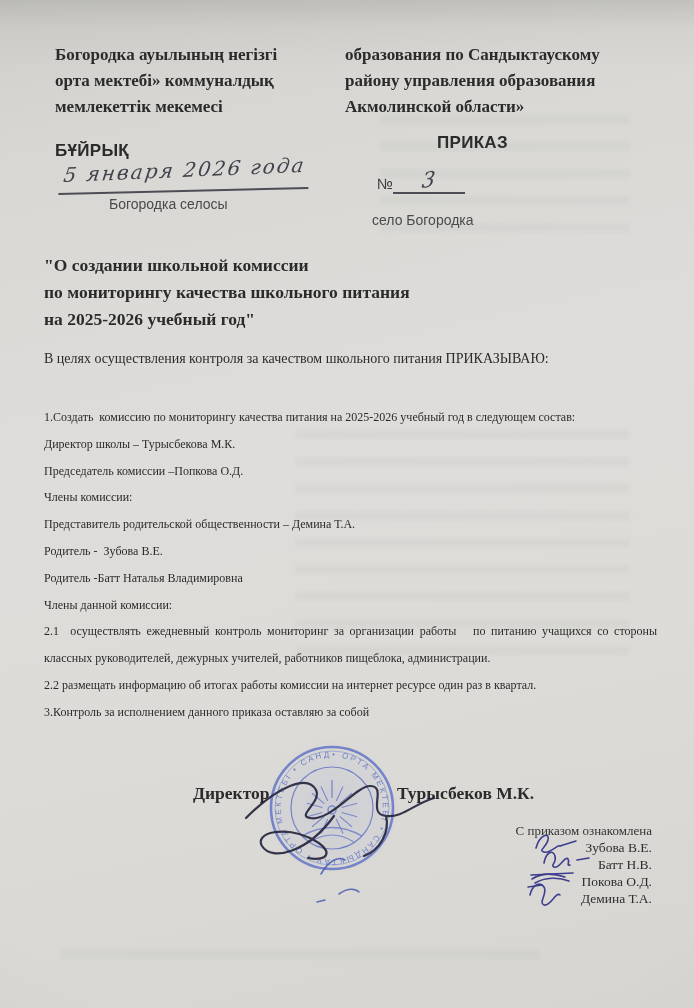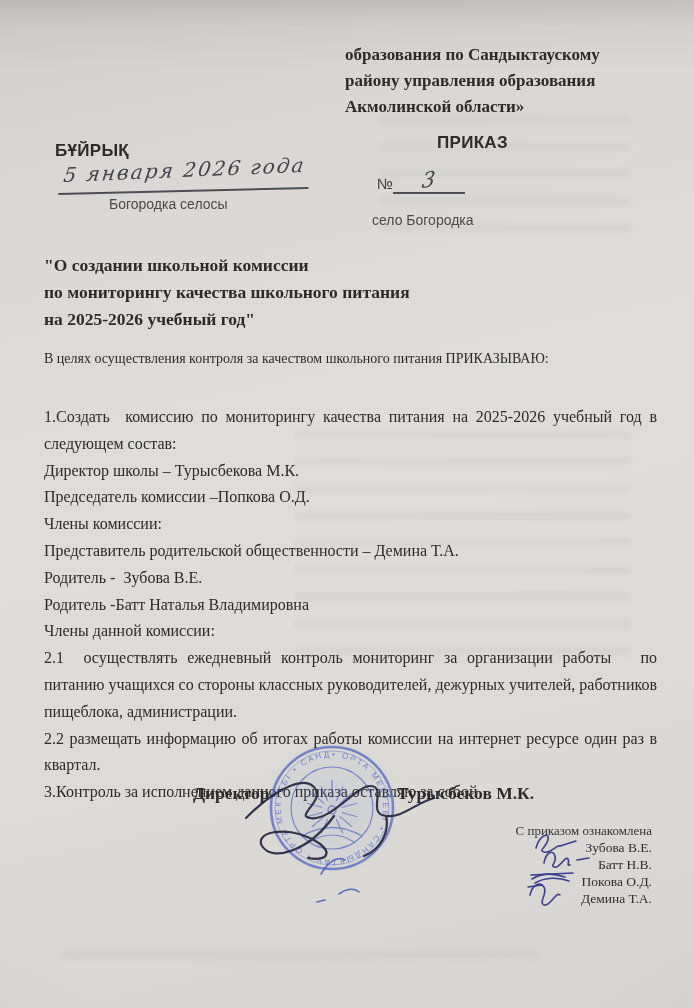--- a/index.html
+++ b/index.html
@@ -17,38 +17,43 @@
   .place{font-family:"Liberation Sans","DejaVu Sans",sans-serif;font-size:14px;color:#4a4a4a;}
   .hand{font-family:"DejaVu Serif",serif;font-style:italic;color:#41414b;}
   .date-line{left:58px;top:158px;width:250px;height:32px;border-bottom:2px solid #4d4d55;transform:rotate(-1.4deg);}
   .date-line span{display:inline-block;font-size:20px;letter-spacing:2px;transform:skewX(-10deg) rotate(-1deg);padding-left:6px;}
   .num-group{left:377px;top:168px;display:flex;align-items:flex-end;}
   .num-sign{font-family:"Liberation Sans","DejaVu Sans",sans-serif;font-size:15px;color:#3f3f3f;padding-bottom:2px;}
   .num-underline{width:72px;border-bottom:2px solid #4d4d55;text-align:center;}
   .num-underline span{display:inline-block;font-size:21px;transform:rotate(-8deg) skewX(-14deg);}
   .title{left:44px;top:252px;font-weight:bold;font-size:17.5px;line-height:27px;}
   .intro{left:44px;top:351px;width:614px;font-size:14px;}
-  .bodytext{left:44px;top:404px;width:613px;font-size:16px;line-height:26.8px;}
+  .bodytext{left:44px;top:404px;width:613px;font-size:12px;line-height:26.8px;}
   .bodytext p{margin:0;text-align:justify;white-space:pre-wrap;}
   .signoff{font-weight:bold;font-size:17.5px;}
   .stamp{left:264px;top:740px;width:136px;height:136px;opacity:.85;
     background:radial-gradient(circle,rgba(86,106,204,0.13) 0%,rgba(86,106,204,0.05) 55%,transparent 72%);}
   .ack{right:42px;top:823px;text-align:right;}
   .ack-label{font-size:13px;color:#333;}
   .ack-row{display:flex;justify-content:flex-end;align-items:center;height:17px;}
   .ack-name{font-size:13.5px;color:#2e2e2e;white-space:nowrap;}
   .ack-sig{margin-right:5px;margin-top:-9px;flex:none;}
   .bleed{position:absolute;pointer-events:none;opacity:.55;filter:blur(2px);border-radius:4px;
     background:repeating-linear-gradient(180deg,rgba(108,114,110,0.10) 0 9px,transparent 9px 27px);}
 </style>
 </head>
 <body>
 
 <div class="paper">
 
+  <div class="abs org" style="left:55px;top:42px;width:275px;">
+    <div>Богородка ауылының негізгі</div>
+    <div>орта мектебі» коммуналдық</div>
+    <div>мемлекеттік мекемесі</div>
+  </div>
   <div class="abs org" style="left:345px;top:42px;width:305px;">
     <div>образования по Сандыктаускому</div>
     <div>району управления образования</div>
     <div>Акмолинской области»</div>
   </div>
 
   <div class="abs order-label" style="left:55px;top:141px;">БҰЙРЫҚ</div>
   <div class="abs order-label" style="left:437px;top:133px;">ПРИКАЗ</div>
 
   <div class="abs date-line">

